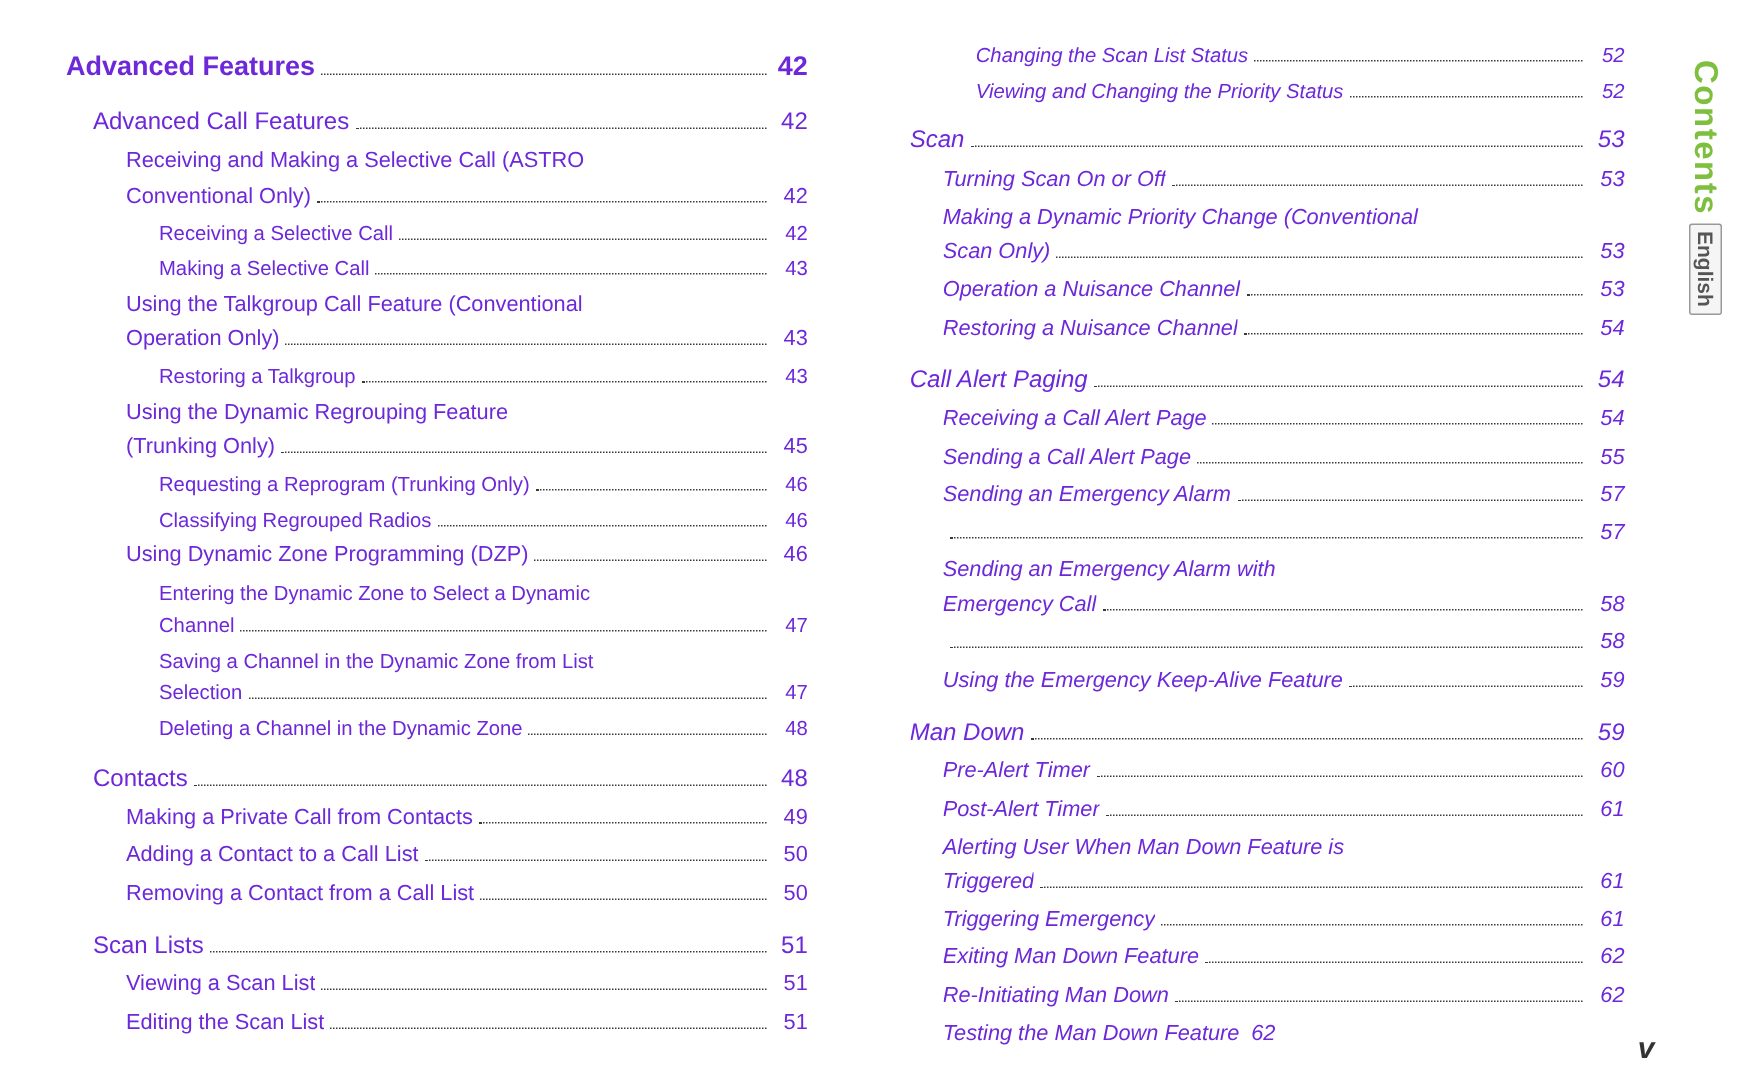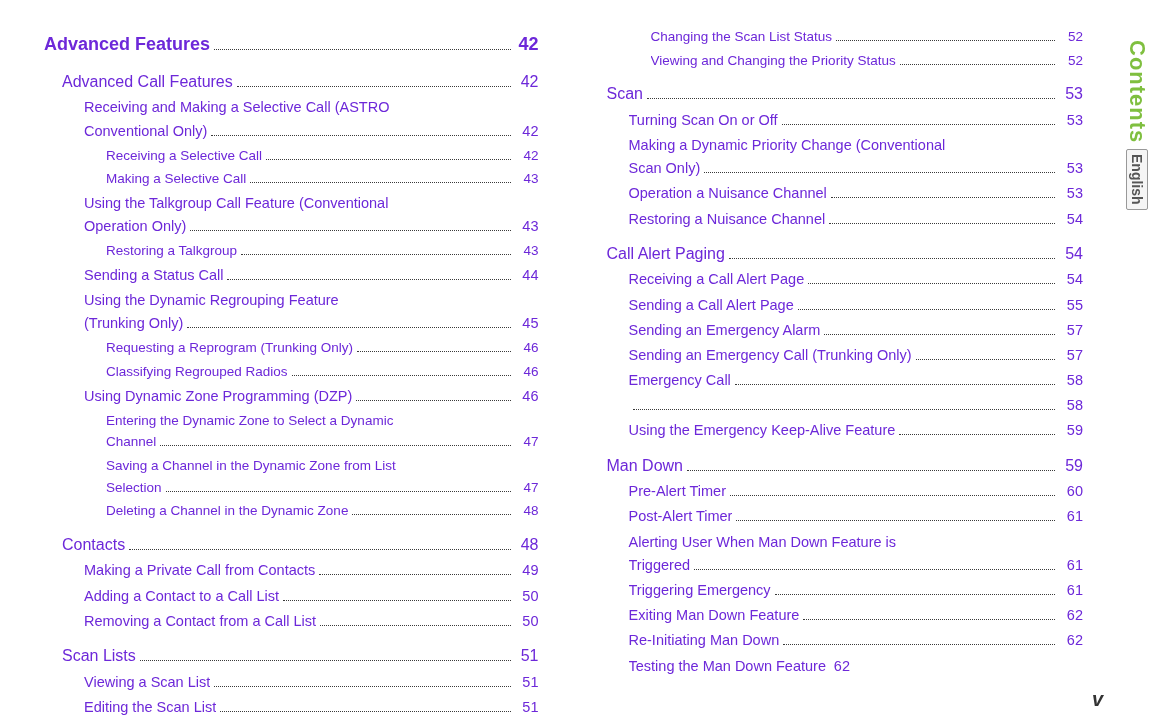--- a/index.html
+++ b/index.html
@@ -21,20 +21,21 @@
   }
   .col {
     flex: 1;
     padding: 0 20px;
     font-size: 14.5px;
     line-height: 1.6;
     color: #6d28d9;
   }
   .col + .col {
     margin-left: 10px;
+    font-style: italic;
   }
   .row {
     display: flex;
     align-items: baseline;
     white-space: nowrap;
     max-width: 100%;
   }
   .label {
     overflow: hidden;
   }
@@ -143,27 +144,20 @@
         </div>
       </div>
       <div class="entry l3">
         <div class="row">
           <span class="label">Restoring a Talkgroup</span>
           <span class="dots"></span>
           <span class="pg">43</span>
         </div>
       </div>
       <div class="entry l2">
-        <div class="row">
-          <span class="label">Sending a Status Call</span>
-          <span class="dots"></span>
-          <span class="pg">44</span>
-        </div>
-      </div>
-      <div class="entry l2">
         <div class="wrapline">Using the Dynamic Regrouping Feature</div>
         <div class="row">
           <span class="label">(Trunking Only)</span>
           <span class="dots"></span>
           <span class="pg">45</span>
         </div>
       </div>
       <div class="entry l3">
         <div class="row">
           <span class="label">Requesting a Reprogram (Trunking Only)</span>
@@ -332,26 +326,26 @@
       </div>
       <div class="entry l2">
         <div class="row">
           <span class="label">Sending an Emergency Alarm</span>
           <span class="dots"></span>
           <span class="pg">57</span>
         </div>
       </div>
       <div class="entry l2">
         <div class="row">
-          <span class="label">Sending an Emergency Call (Trunking Only)</span>
           <span class="dots"></span>
           <span class="pg">57</span>
         </div>
       </div>
       <div class="entry l2">
+        <div class="wrapline">Sending an Emergency Alarm with</div>
         <div class="row">
           <span class="label">Emergency Call</span>
           <span class="dots"></span>
           <span class="pg">58</span>
         </div>
       </div>
       <div class="entry l2">
         <div class="row">
           <span class="dots"></span>
           <span class="pg">58</span>

